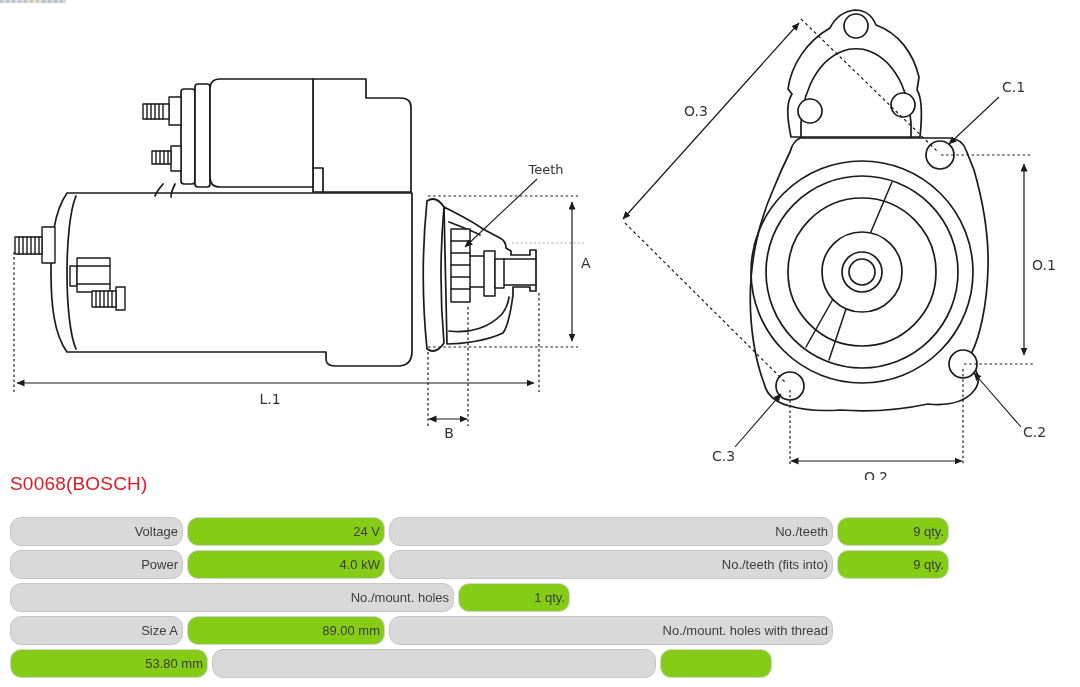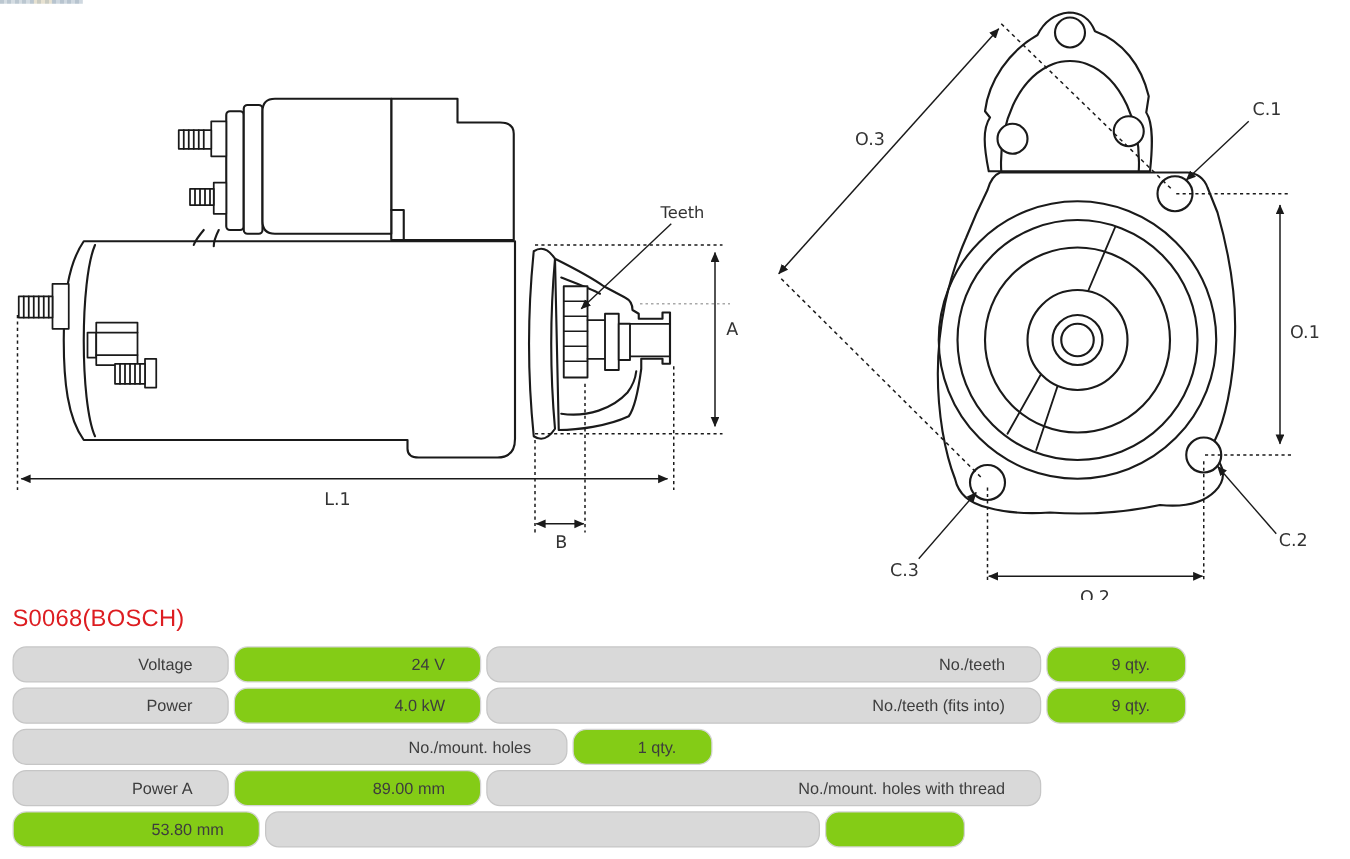--- a/index.html
+++ b/index.html
@@ -5,26 +5,26 @@
   html,body{margin:0;padding:0;background:#fff;}
   .sheet{position:relative;width:1080px;height:687px;background:#fff;overflow:hidden;
          font-family:"Liberation Sans","DejaVu Sans",sans-serif;}
   .artifact{position:absolute;left:0;top:0;width:66px;height:3px;opacity:.55;
     background:repeating-linear-gradient(90deg,#aebfcc 0 3px,#e8eef2 3px 6px),
                linear-gradient(90deg,#c3ced6 0 40%,#ead9b6 42% 62%,#b9c7d2 64% 100%);
     background-blend-mode:multiply;}
   .drawing{position:absolute;left:0;top:0;}
   svg text{font-family:"DejaVu Sans","Liberation Sans",sans-serif;font-size:14px;fill:#333;}
   svg text.small{font-size:13px;}
-  .page-title{position:absolute;left:10px;top:485px;font-size:19px;color:#dd1d21;
+  .page-title{position:absolute;left:10px;top:473px;font-size:19px;color:#dd1d21;
               letter-spacing:.2px;}
   .spec-table{position:absolute;left:10px;top:517px;width:1060px;}
   .row{display:flex;gap:4px;margin-bottom:4px;height:29px;}
   .cell{box-sizing:border-box;height:29px;line-height:27px;font-size:13px;color:#3d3d3d;
-        text-align:right;padding-right:28px;overflow:hidden;white-space:nowrap;border-radius:11px;}
+        text-align:right;padding-right:4px;overflow:hidden;white-space:nowrap;border-radius:11px;}
   .lbl{background:#d9d9d9;border:1px solid #c6c6c6;}
   .val{background:#84cc16;border:1px solid #d4d4d4;}
   .c1{width:173px;} .c2{width:198px;} .c3{width:444px;} .c4{width:112px;}
 </style>
 </head>
 <body>
 
 <div class="sheet">
 
   <div class="artifact"></div>
@@ -171,21 +171,21 @@
       <div class="cell lbl c3">No./teeth (fits into)</div>
       <div class="cell val c4">9 qty.</div>
     </div>
 
     <div class="row">
       <div class="cell lbl c3">No./mount. holes</div>
       <div class="cell val c4">1 qty.</div>
     </div>
 
     <div class="row">
-      <div class="cell lbl c1">Power A</div>
+      <div class="cell lbl c1">Size A</div>
       <div class="cell val c2">89.00 mm</div>
       <div class="cell lbl c3">No./mount. holes with thread</div>
     </div>
 
     <div class="row">
       <div class="cell val c2">53.80 mm</div>
       <div class="cell lbl c3"></div>
       <div class="cell val c4"></div>
     </div>
 

